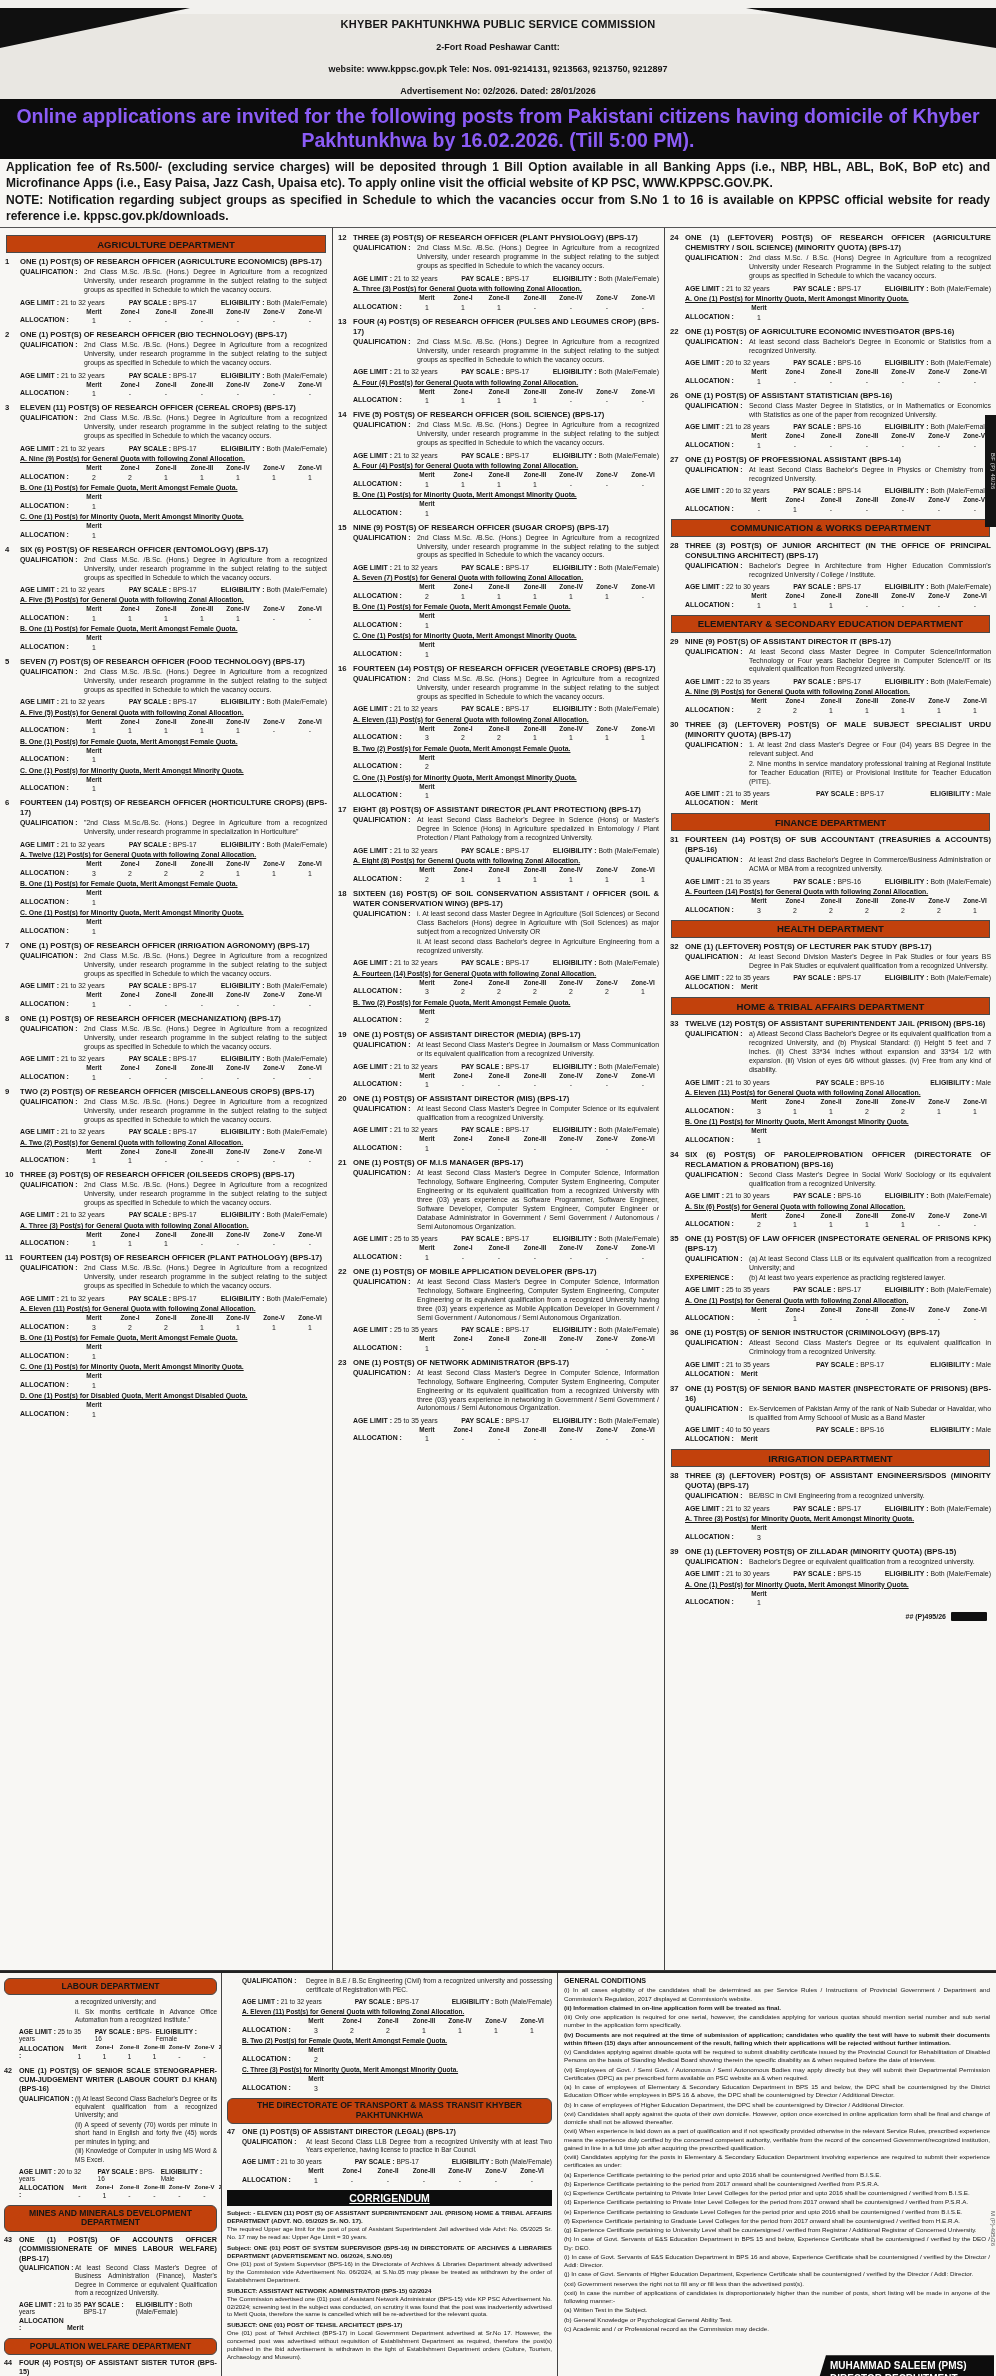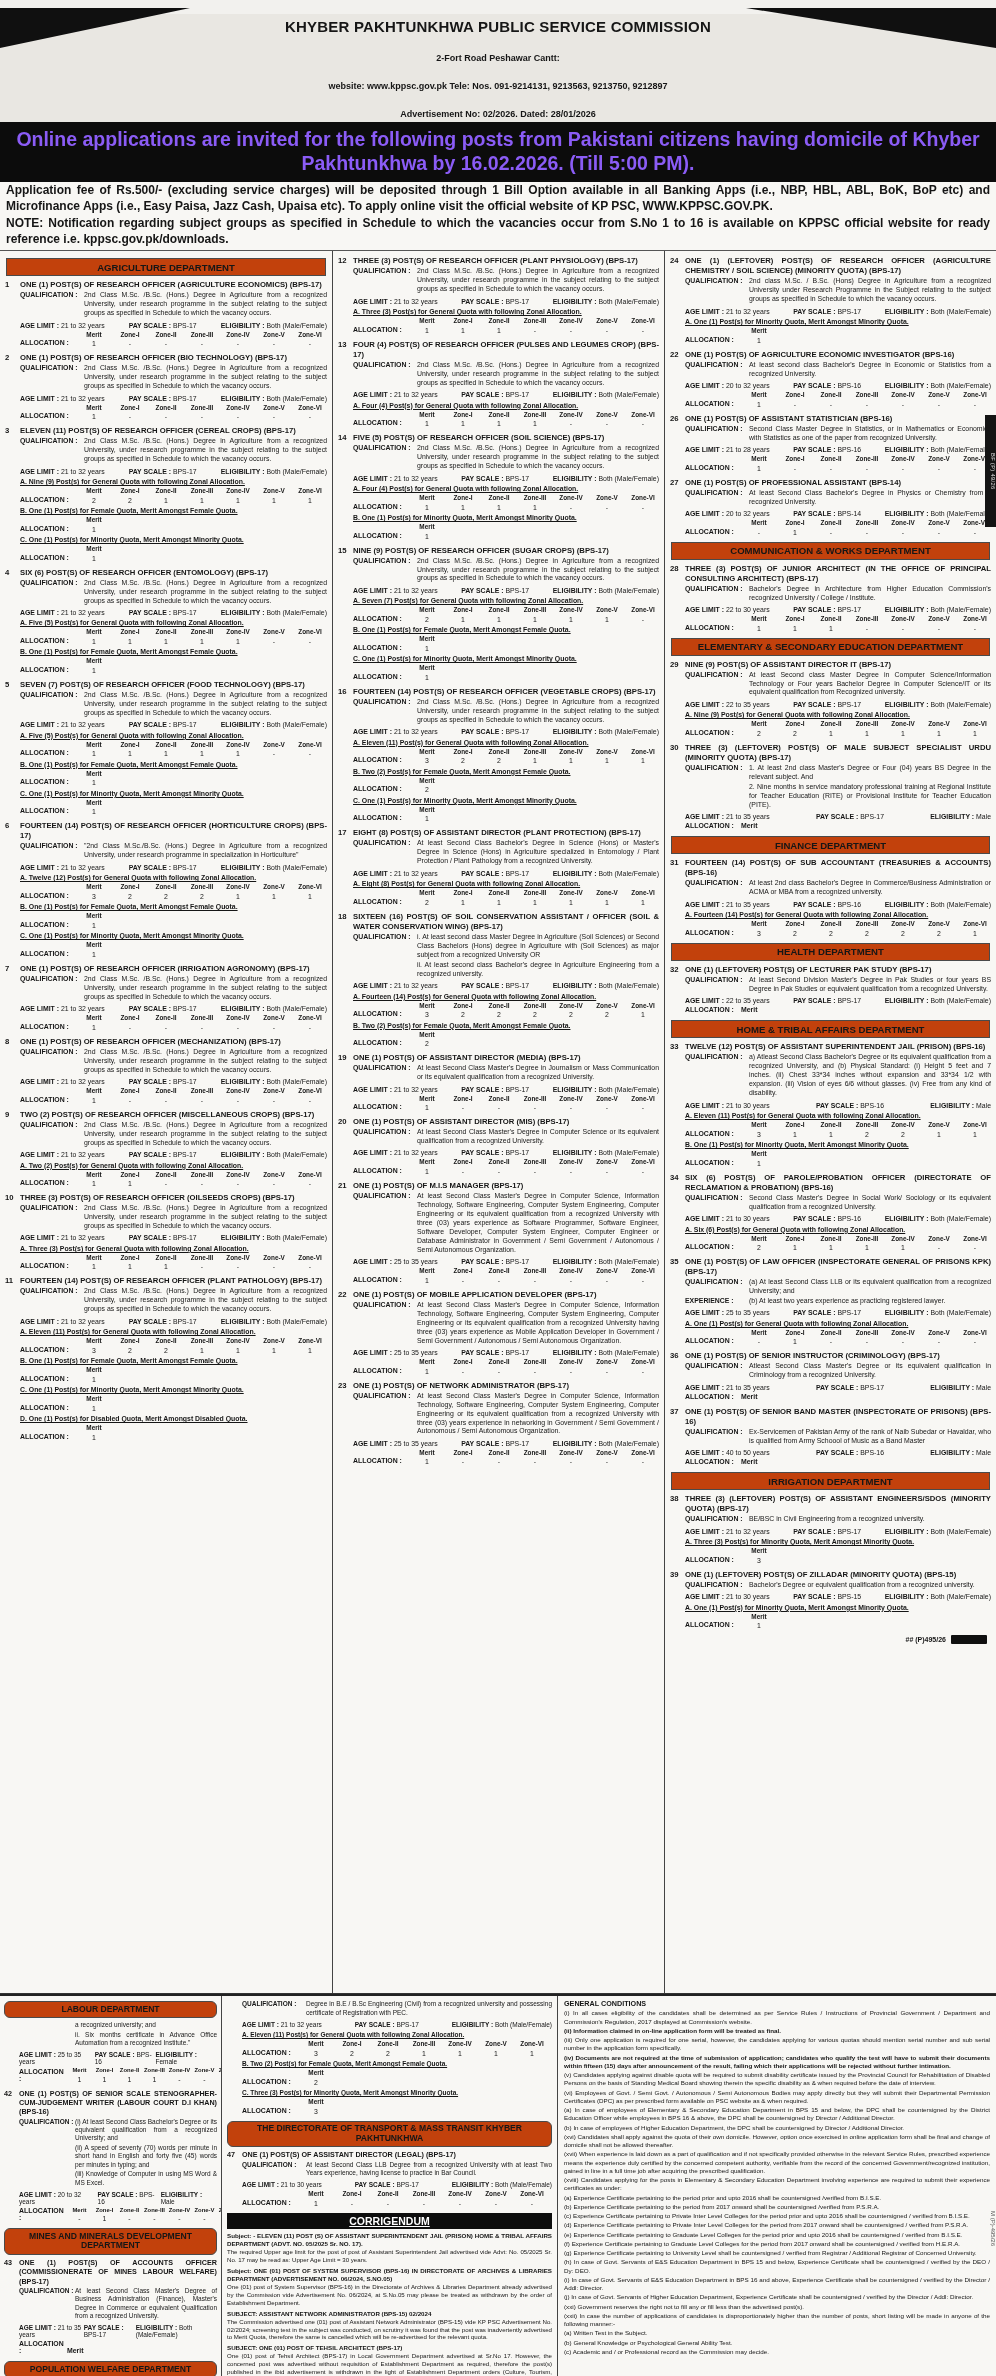--- a/index.html
+++ b/index.html
@@ -6,22 +6,22 @@
   .page{position:relative;width:996px;height:2376px;margin:0 auto;background:#f8f7f4;
         font-family:"Liberation Sans",sans-serif;color:#161616;overflow:hidden;}
   
   .topstrip{position:relative;height:14px;background:#f2f1ee;}
   .cutL{position:absolute;left:0;top:8px;width:190px;height:40px;background:#101010;
         clip-path:polygon(0 0,100% 0,0 100%);z-index:2;}
   .cutR{position:absolute;right:0;top:8px;width:250px;height:40px;background:#101010;
         clip-path:polygon(0 0,100% 0,100% 100%);z-index:2;}
   
   .masthead{position:relative;background:#e9e7e2;text-align:center;padding:4px 0 3px;z-index:1;}
-  .org{font-size:15px;font-weight:bold;letter-spacing:.2px;}
-  .mline{font-size:9px;font-weight:bold;margin-top:18px;}
+  .org{font-size:11px;font-weight:bold;letter-spacing:.2px;}
+  .mline{font-size:9px;font-weight:bold;margin-top:12px;}
   
   .banner{background:#0c0c0c;color:#8b5cf6;text-align:center;font-weight:bold;
           font-size:19.5px;line-height:1.22;padding:6px 10px;}
   
   .feenote{font-size:12px;font-weight:bold;line-height:1.35;padding:0 6px 3px;text-align:justify;}
   .feenote .nline{display:block;margin-top:1px;}
   
   .cols{display:flex;border-top:1px solid #555;border-bottom:1px solid #333;height:1742px;overflow:hidden;}
   .col{width:332px;box-sizing:border-box;padding:2px 5px 4px;overflow:hidden;}
   .col + .col{border-left:1px solid #444;}

